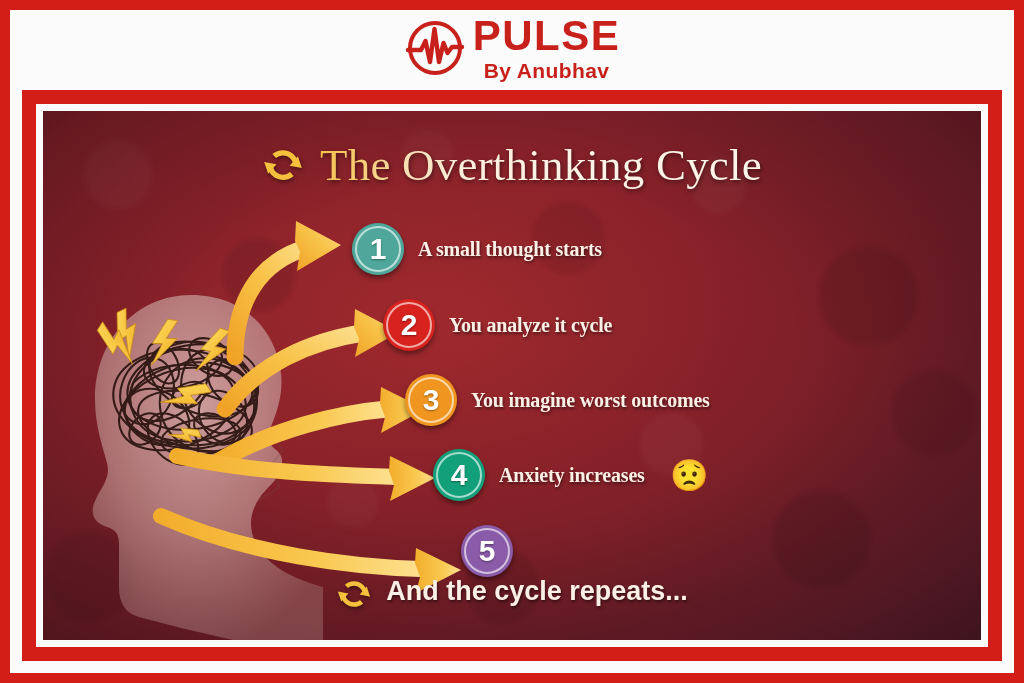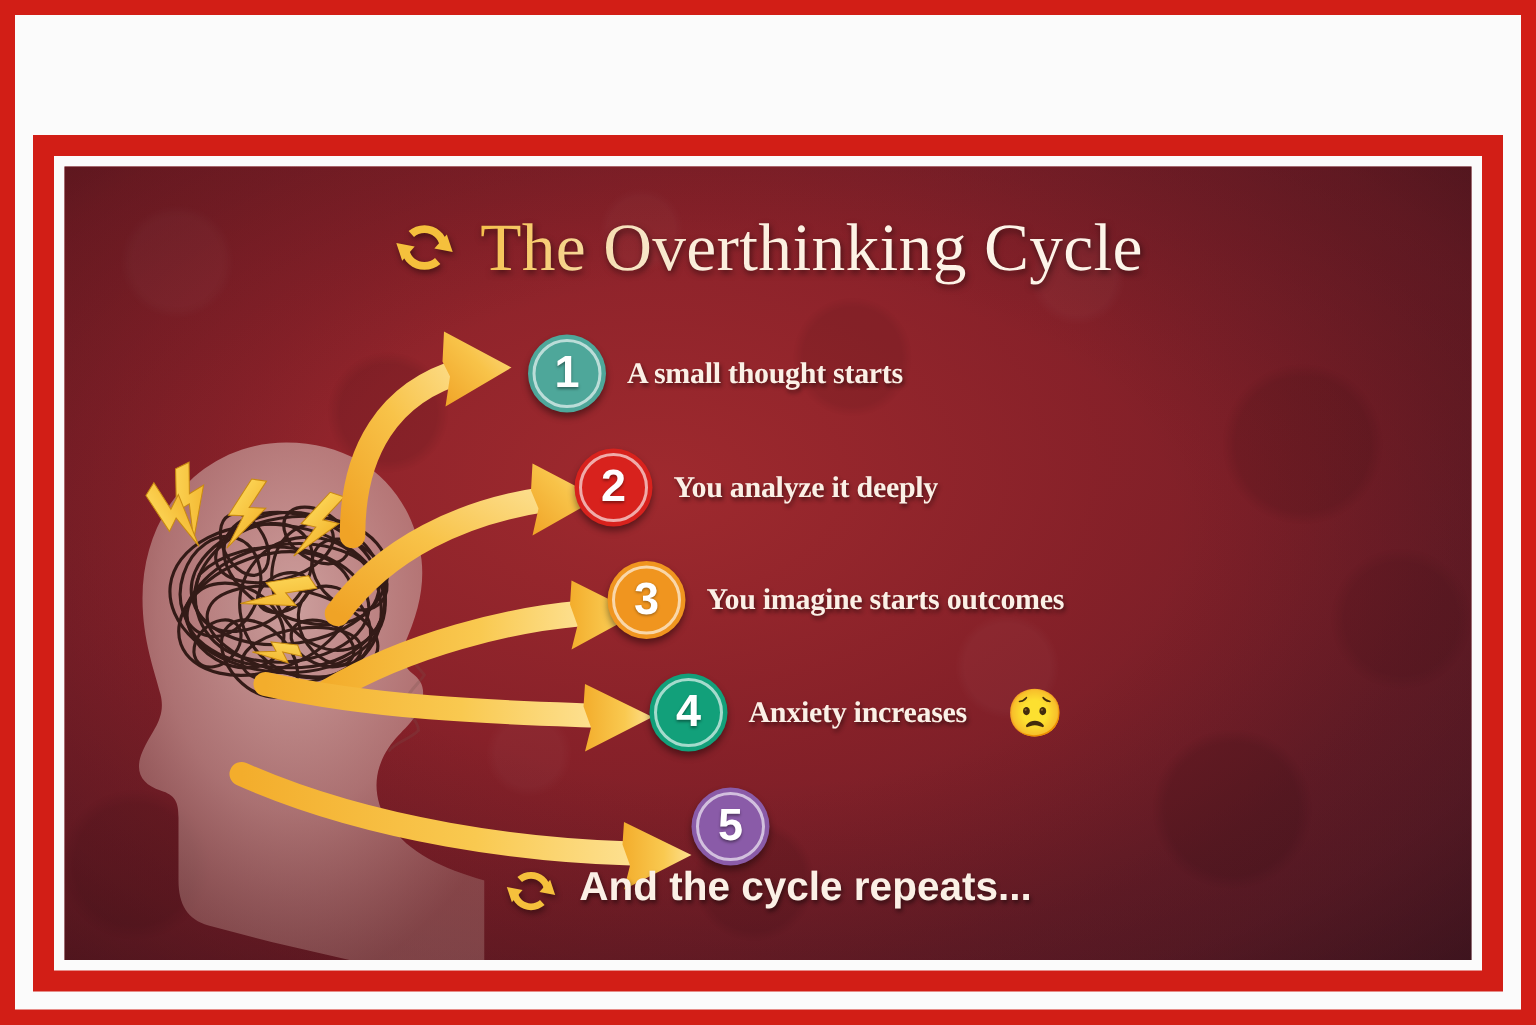--- a/index.html
+++ b/index.html
@@ -241,20 +241,32 @@
     white-space: nowrap;
   }
 </style>
 </head>
 <body>
 
 <div id="poster">
 
   <div id="mat-outer"></div>
 
+  <div id="brand-bar">
+    <div id="brand">
+      <svg id="pulse-mark" width="62" height="62" viewBox="0 0 62 62">
+        <circle cx="31" cy="31" r="25" fill="none" stroke="#c8201a" stroke-width="4"></circle>
+        <path d="M4 33 H17 L21.5 24 L26 45 L30.5 12 L35 45 L39.5 26 L43.5 36 L48 30 H58" fill="none" stroke="#c8201a" stroke-width="4.4" stroke-linejoin="round" stroke-linecap="round"></path>
+      </svg>
+      <div id="brand-text">
+        <div id="brand-name">PULSE</div>
+        <div id="brand-sub">By Anubhav</div>
+      </div>
+    </div>
+  </div>
 
   <div id="frame-red"></div>
   <div id="frame-white"></div>
 
   <div id="canvas">
 
     <div id="grain"></div>
     <div id="vignette"></div>
 
     <svg id="head-art" viewBox="0 0 250 353">
@@ -386,26 +398,26 @@
 
     <div id="steps">
 
       <div class="step" style="left:309px; top:0px;">
         <div class="badge" style="background:#4ea79a;">1</div>
         <div class="step-label">A small thought starts</div>
       </div>
 
       <div class="step" style="left:340px; top:76px;">
         <div class="badge" style="background:#d8221d;">2</div>
-        <div class="step-label">You analyze it deeply</div>
+        <div class="step-label">You analyze it cycle</div>
       </div>
 
       <div class="step" style="left:362px; top:151px;">
         <div class="badge" style="background:#f0951f;">3</div>
-        <div class="step-label">You imagine starts outcomes</div>
+        <div class="step-label">You imagine worst outcomes</div>
       </div>
 
       <div class="step" style="left:390px; top:226px;">
         <div class="badge" style="background:#12a07a;">4</div>
         <div class="step-label">Anxiety increases</div>
         <div class="step-emoji">😟</div>
       </div>
 
       <div class="step" style="left:418px; top:302px;">
         <div class="badge" style="background:#8a5ba8;">5</div>

